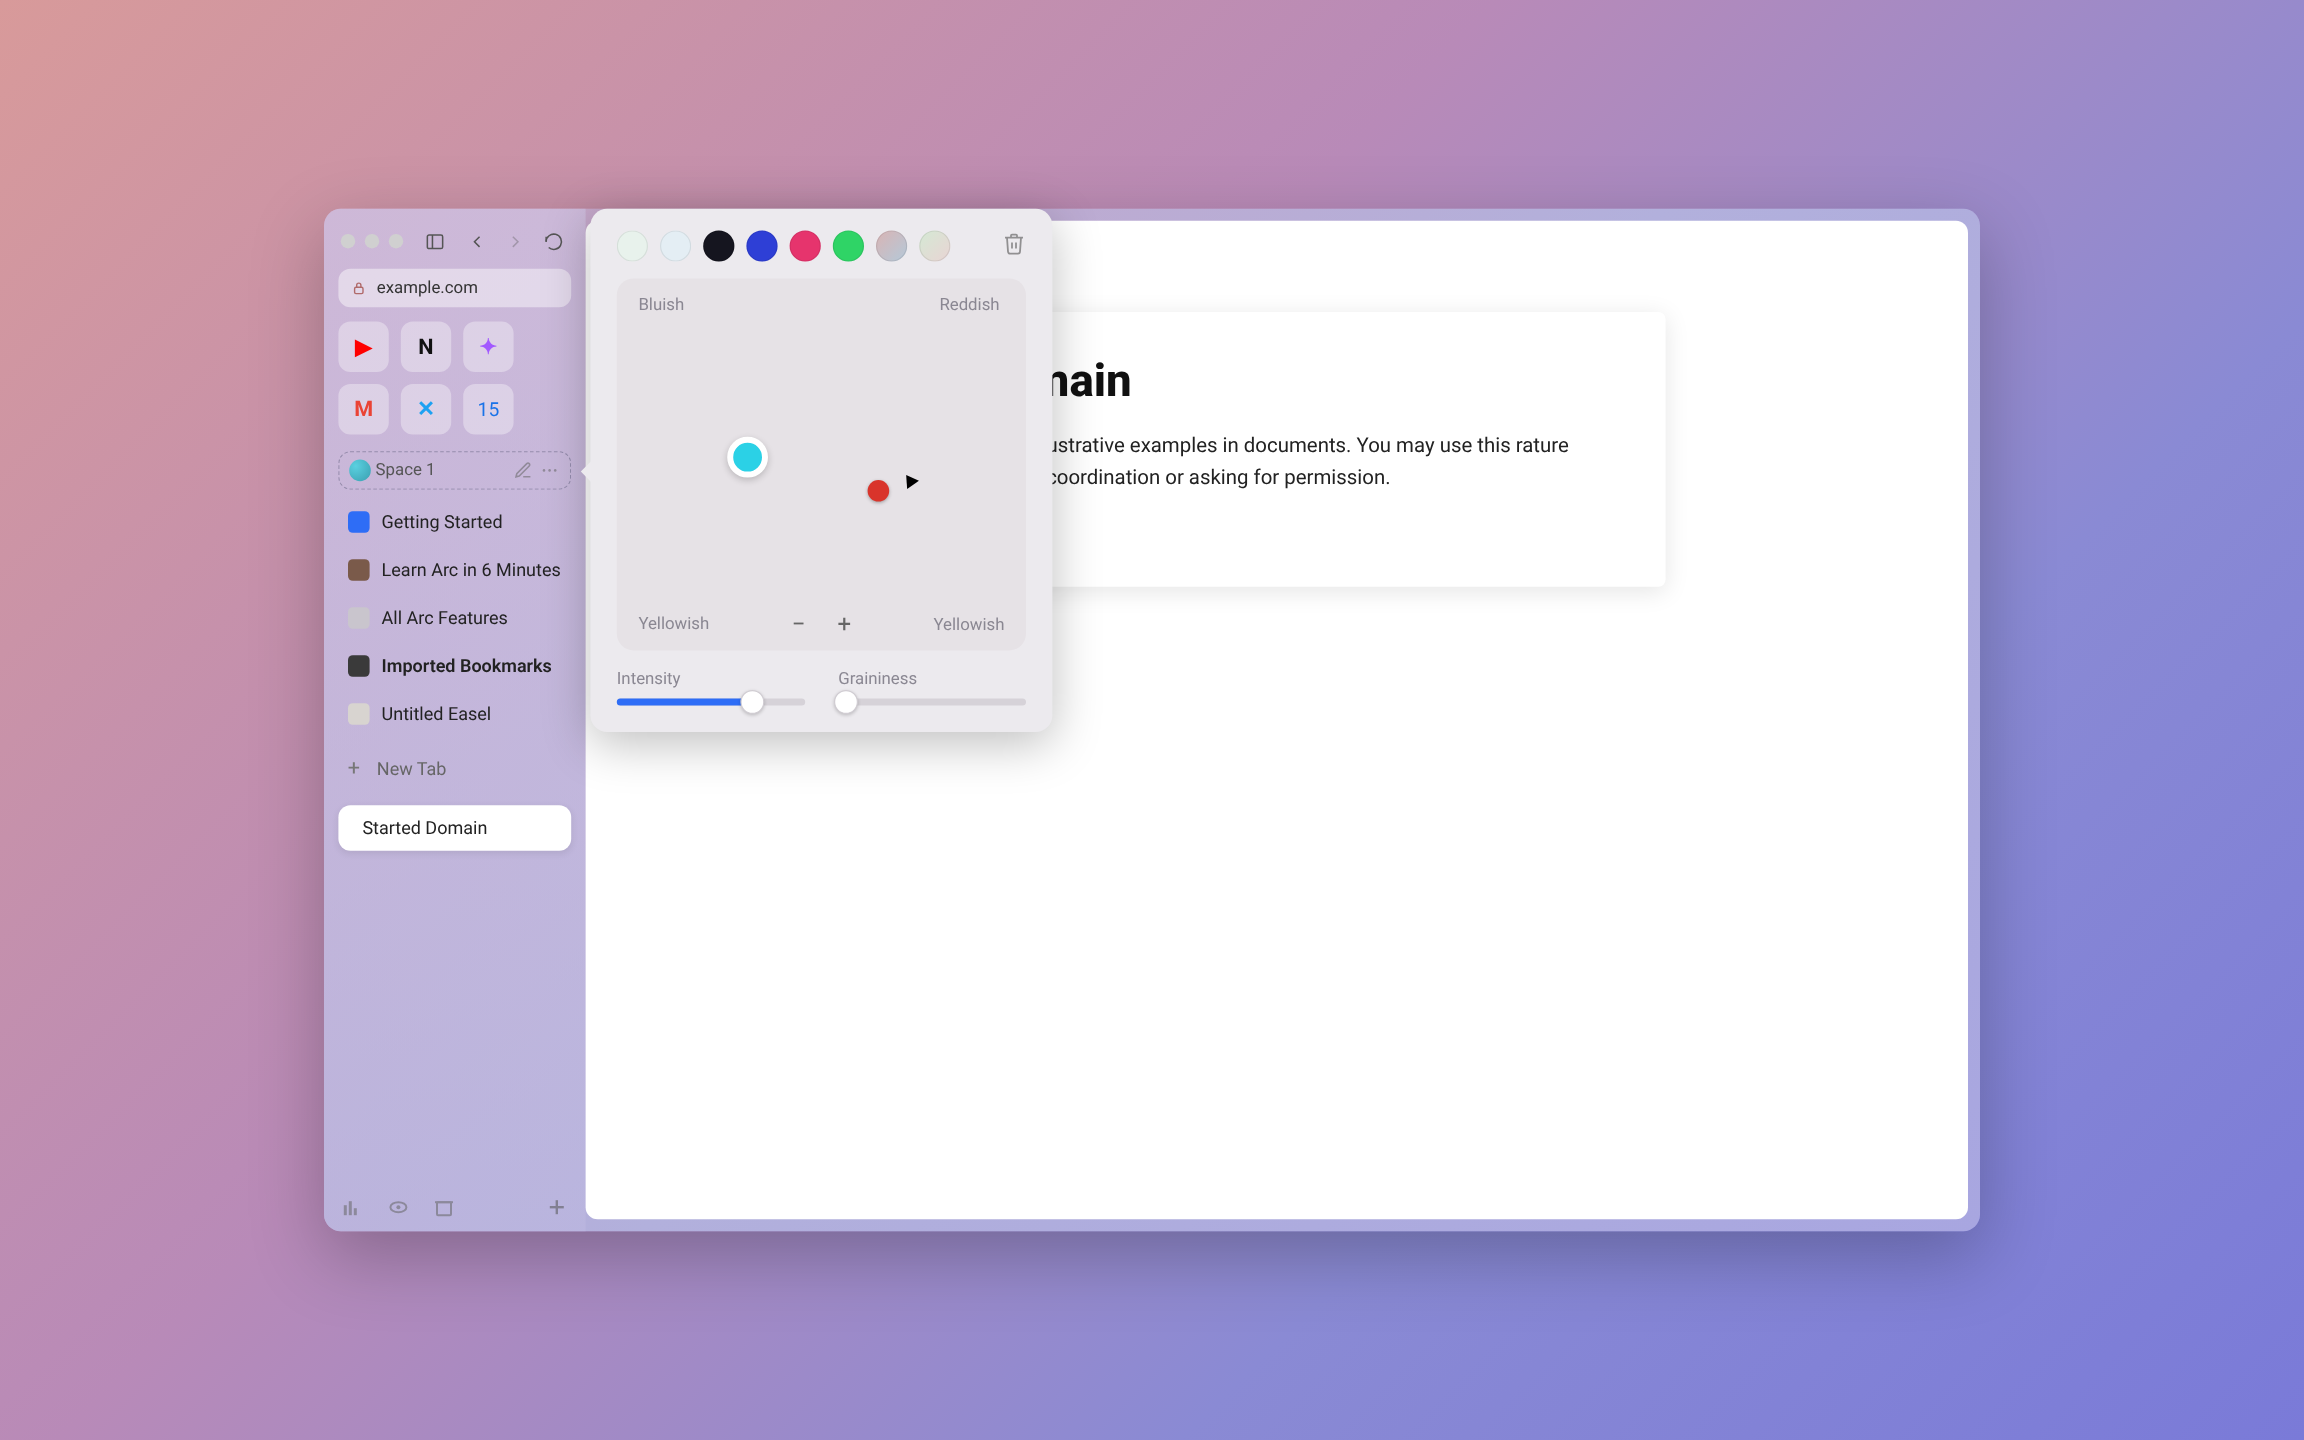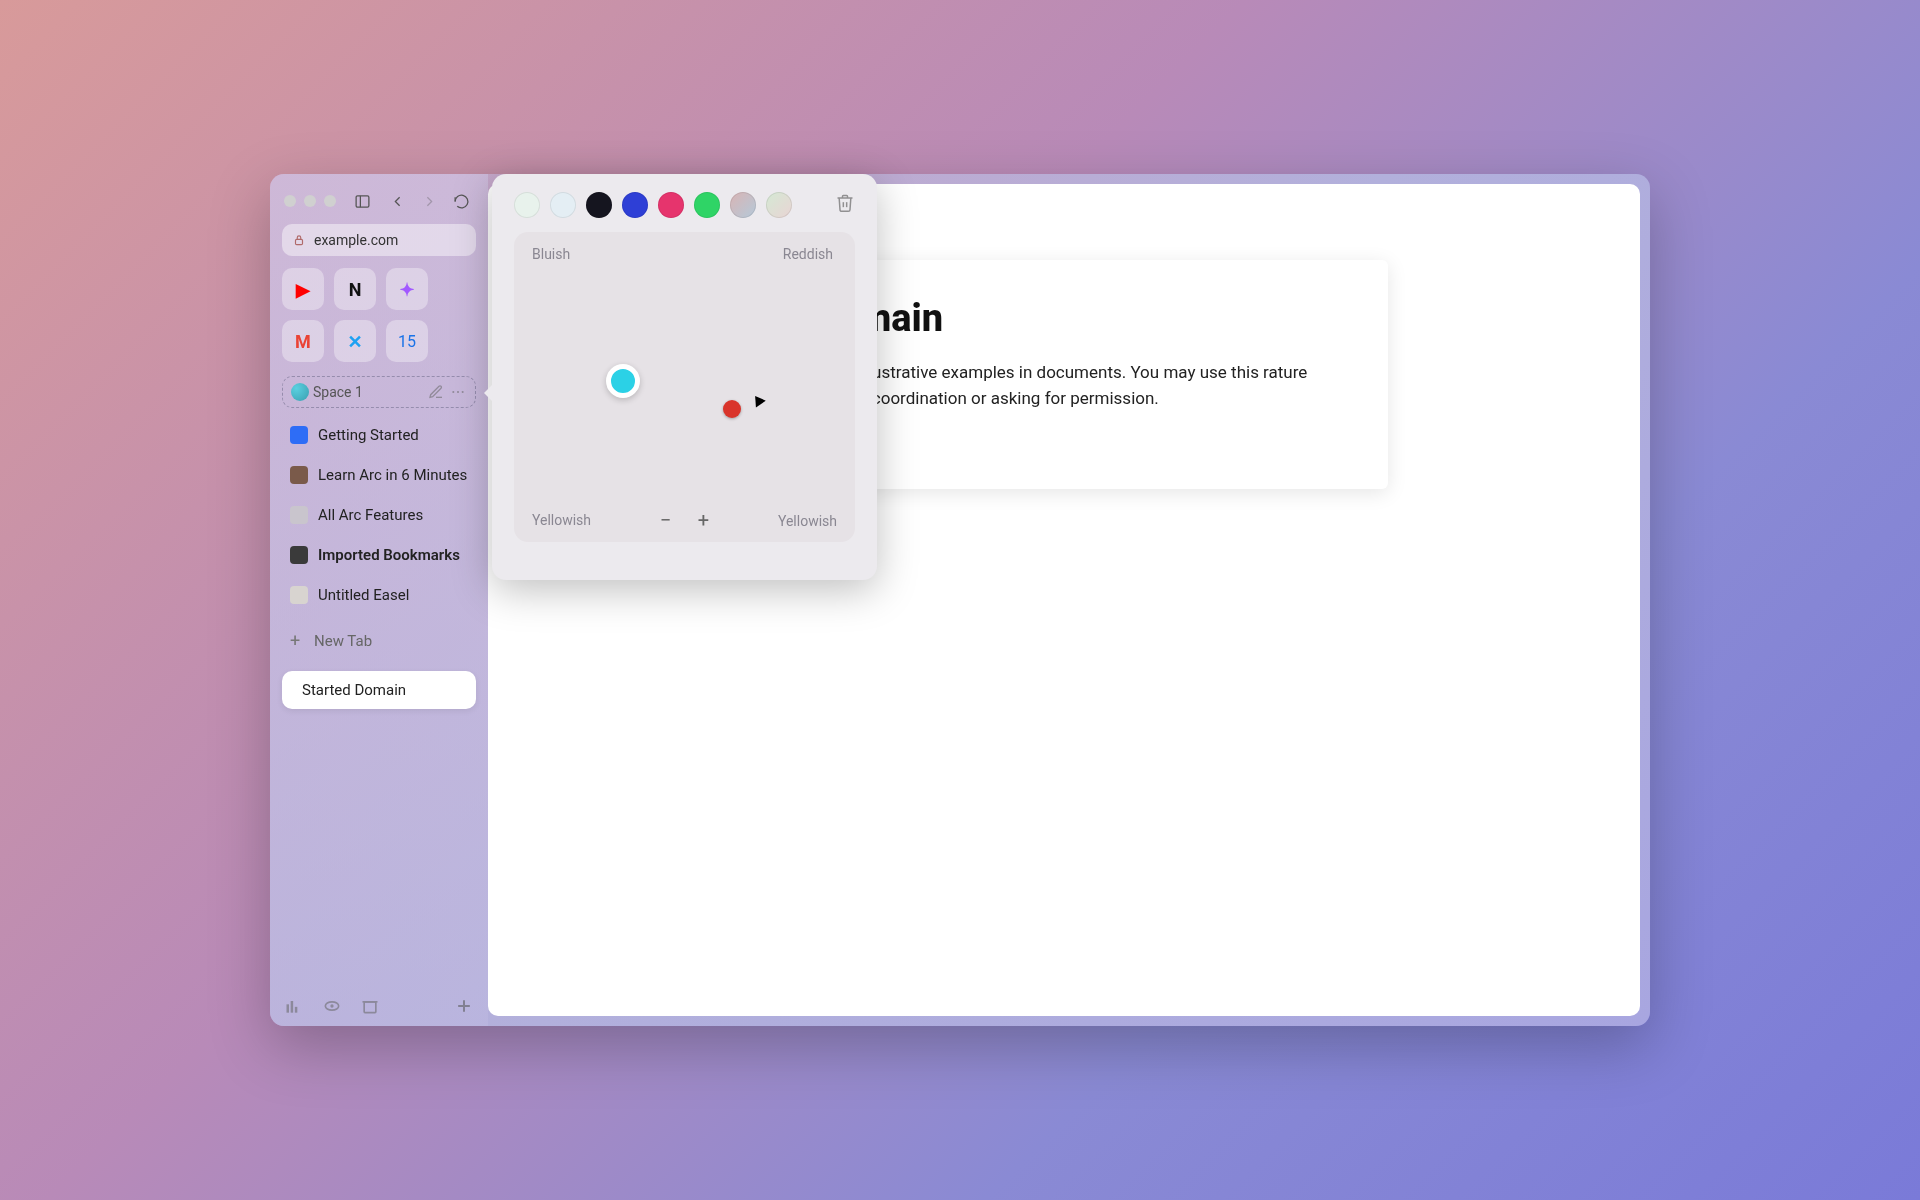--- a/index.html
+++ b/index.html
@@ -377,15 +377,31 @@
       <span class="pad-label br">Yellowish</span>
       <div class="pad-center-controls">
         <div class="pm">−</div>
         <div class="pm">+</div>
       </div>
       <div class="pick-handle" id="pick-handle" style="left: calc(32% - 17px); top: calc(48% - 17px); background: rgb(43, 209, 230);"></div>
       <div class="pick-dot-secondary" id="pick-dot2" style="left: calc(64% - 9px); top: calc(57% - 9px); background: rgb(217, 52, 43);"></div>
       <div class="cursor-arrow" id="cursor-arrow" style="left: calc(71% - 4px); top: calc(55% - 8px);"></div>
     </div>
 
+    <div class="slider-row">
+      <div class="slider-group">
+        <div class="slider-label">Intensity</div>
+        <div class="slider-track">
+          <div class="slider-fill" id="intensity-fill" style="width: 72%;"></div>
+          <div class="slider-thumb" id="intensity-thumb" style="left: 72%;"></div>
+        </div>
+      </div>
+      <div class="slider-group">
+        <div class="slider-label">Graininess</div>
+        <div class="slider-track">
+          <div class="slider-fill" id="grain-fill" style="width: 4%;"></div>
+          <div class="slider-thumb" id="grain-thumb" style="left: 4%;"></div>
+        </div>
+      </div>
+    </div>
   </div>
 
 </div>
 
 </body></html>

